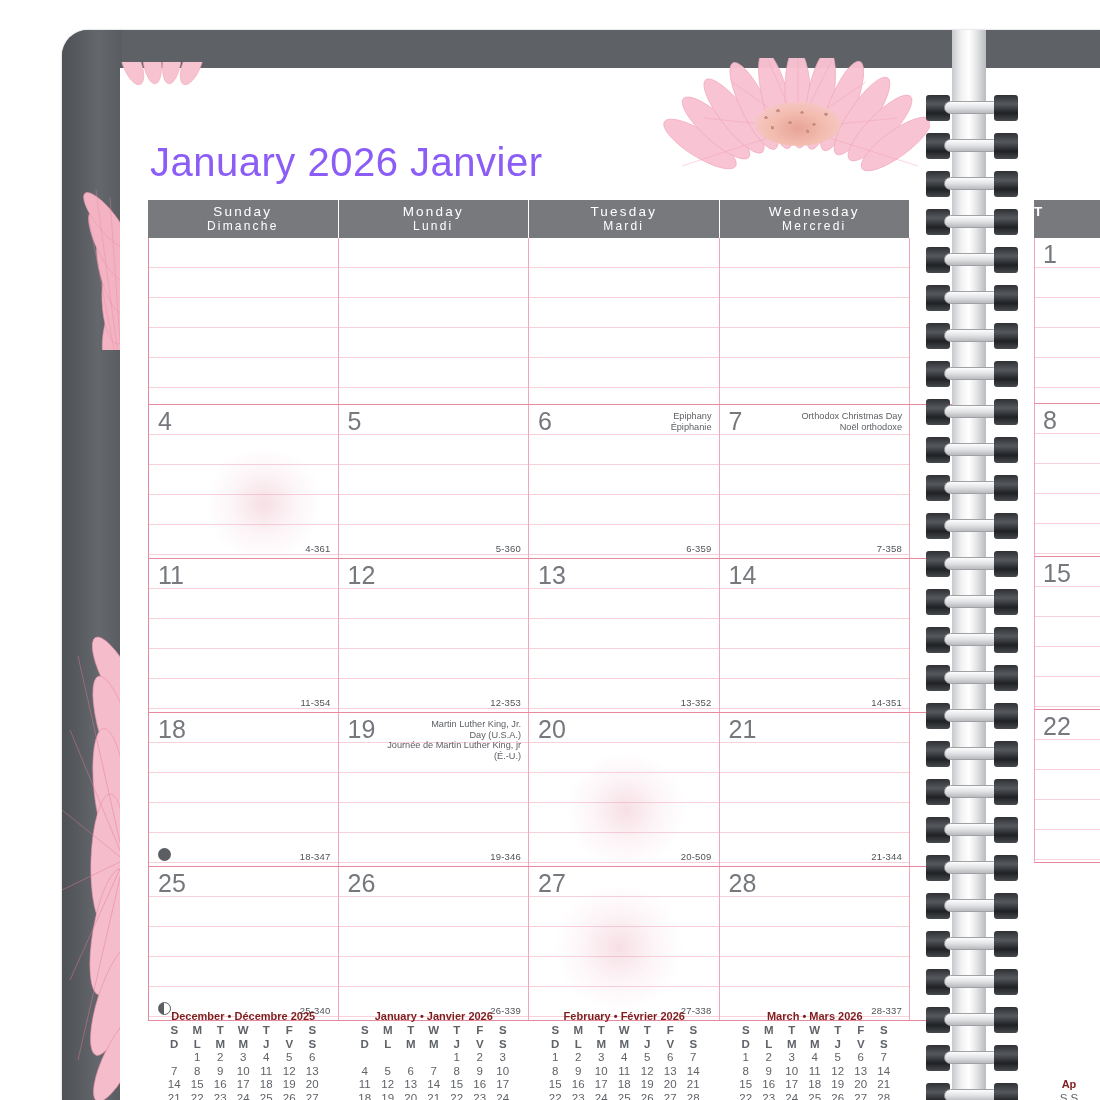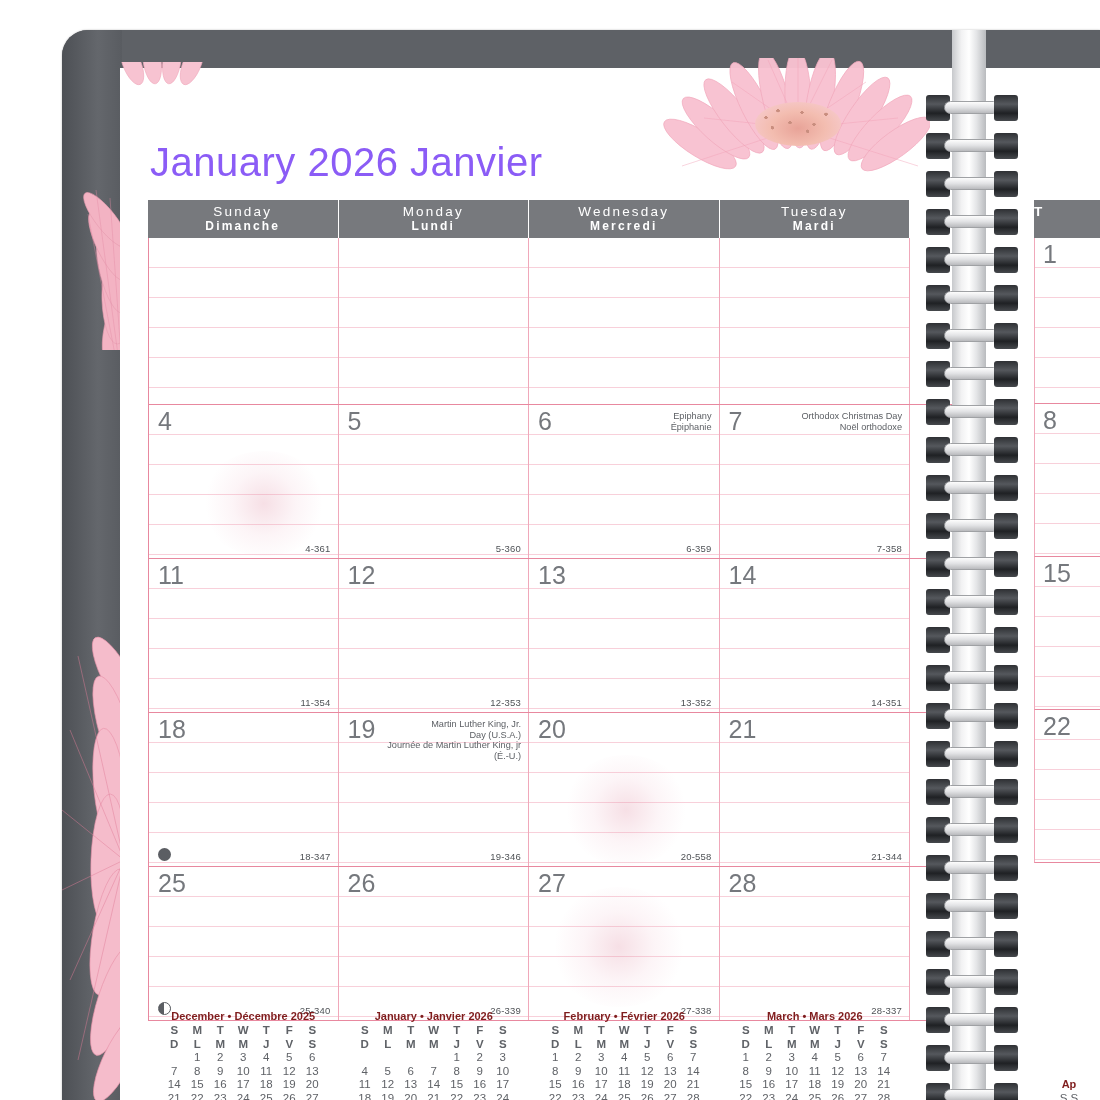--- a/index.html
+++ b/index.html
@@ -136,21 +136,21 @@
   }
   .dow .en {
     font-size: 13.5px;
     letter-spacing: 2.2px;
     font-weight: 400;
     line-height: 15px;
   }
   .dow .fr {
     font-size: 12px;
     letter-spacing: 2.2px;
-    font-weight: 700;
+    font-weight: 400;
     line-height: 14px;
   }
 
   .week {
     display: flex;
     border-bottom: 1px solid #e8889f;
   }
   .cell {
     position: relative;
     width: 190.5px;
@@ -442,26 +442,26 @@
     <div class="grid-head">
       <div class="dow">
         <div class="en">Sunday</div>
         <div class="fr">Dimanche</div>
       </div>
       <div class="dow">
         <div class="en">Monday</div>
         <div class="fr">Lundi</div>
       </div>
       <div class="dow">
+        <div class="en">Tuesday</div>
+        <div class="fr">Mardi</div>
+      </div>
+      <div class="dow">
         <div class="en">Wednesday</div>
         <div class="fr">Mercredi</div>
-      </div>
-      <div class="dow">
-        <div class="en">Tuesday</div>
-        <div class="fr">Mardi</div>
       </div>
     </div>
 
     <div class="week first">
       <div class="cell"></div>
       <div class="cell"></div>
       <div class="cell"></div>
       <div class="cell"></div>
     </div>
 
@@ -518,21 +518,21 @@
         <div class="daynum">19</div>
         <div class="holiday" style="white-space:pre-line; width:152px;">Martin Luther King, Jr.
 Day (U.S.A.)
 Journée de Martin Luther King, jr
 (É.-U.)</div>
         <div class="daycount">19-346</div>
       </div>
       <div class="cell">
         <div class="watermark" style="left:32px; top:42px; width:130px; height:110px;"></div>
         <div class="daynum">20</div>
-        <div class="daycount">20-558</div>
+        <div class="daycount">20-509</div>
       </div>
       <div class="cell">
         <div class="daynum">21</div>
         <div class="daycount">21-344</div>
       </div>
     </div>
 
     <div class="week">
       <div class="cell">
         <div class="daynum">25</div>

